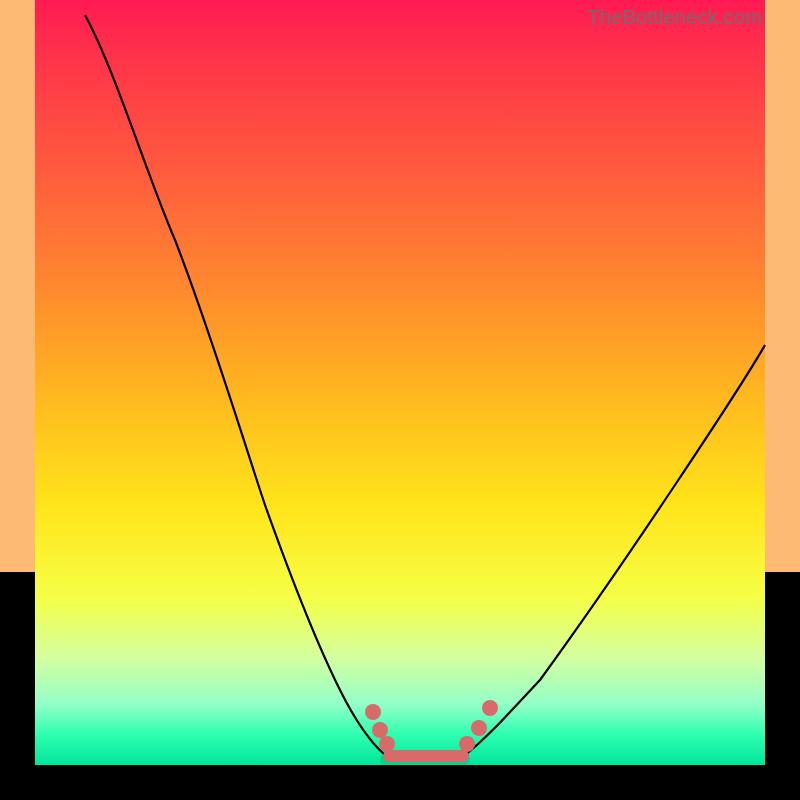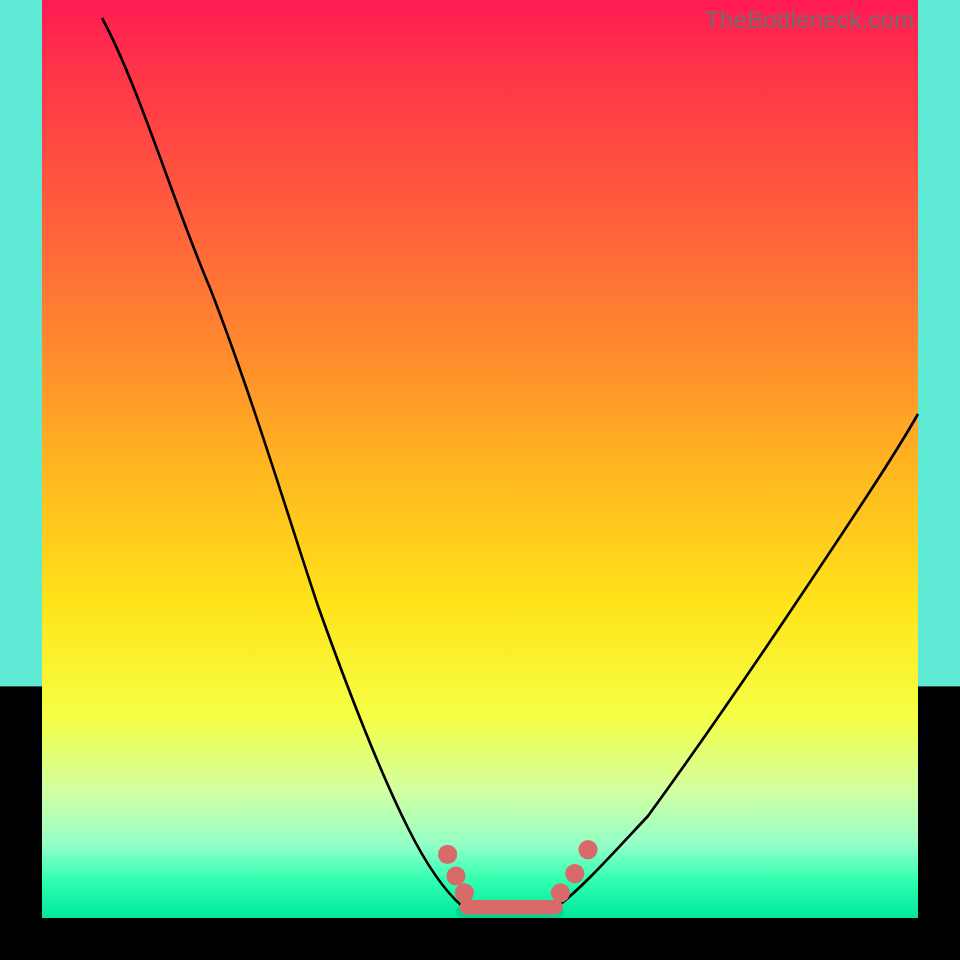--- a/index.html
+++ b/index.html
@@ -8,21 +8,21 @@
     width: 800px;
     height: 800px;
     background: #000;
     overflow: hidden;
     font-family: Arial, Helvetica, sans-serif;
   }
   .stage {
     position: relative;
     width: 800px;
     height: 572px;
-    background: #5eead4;
+    background: #fdba74;
   }
   .gradient-area {
     position: absolute;
     left: 35px;
     top: 0;
     width: 730px;
     height: 765px;
     background: linear-gradient(
       to bottom,
       #ff1a52 0%,

